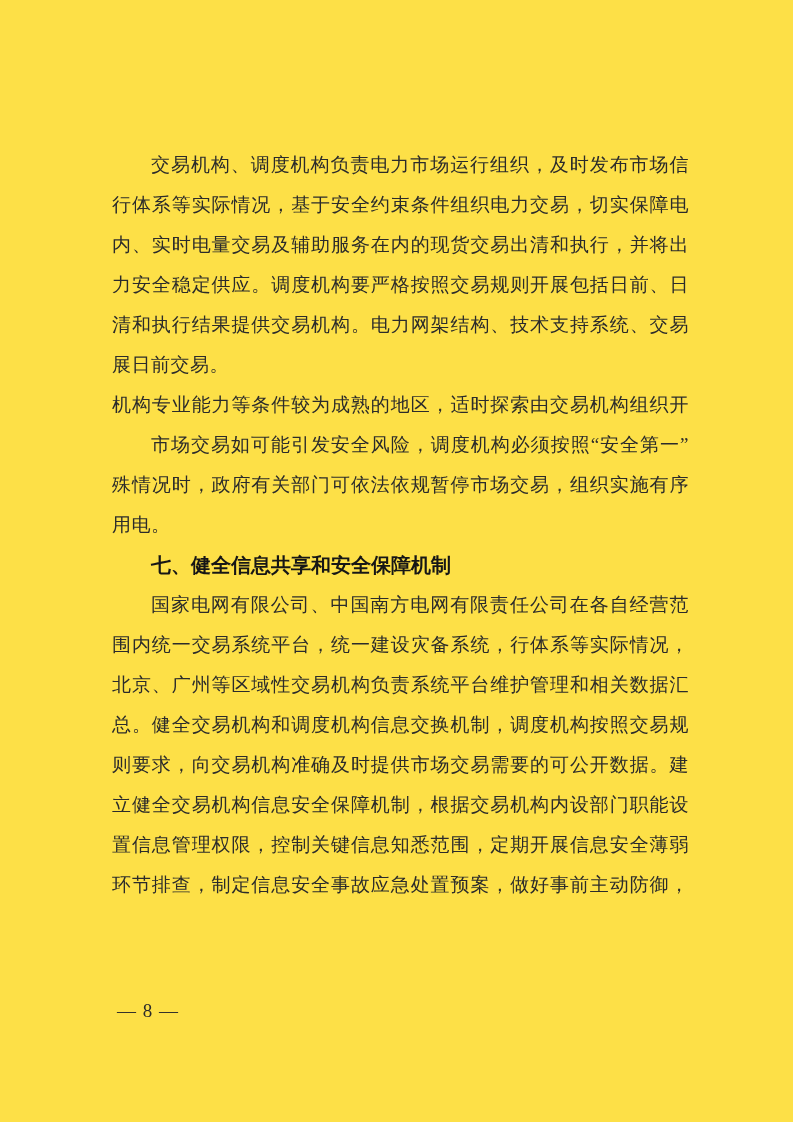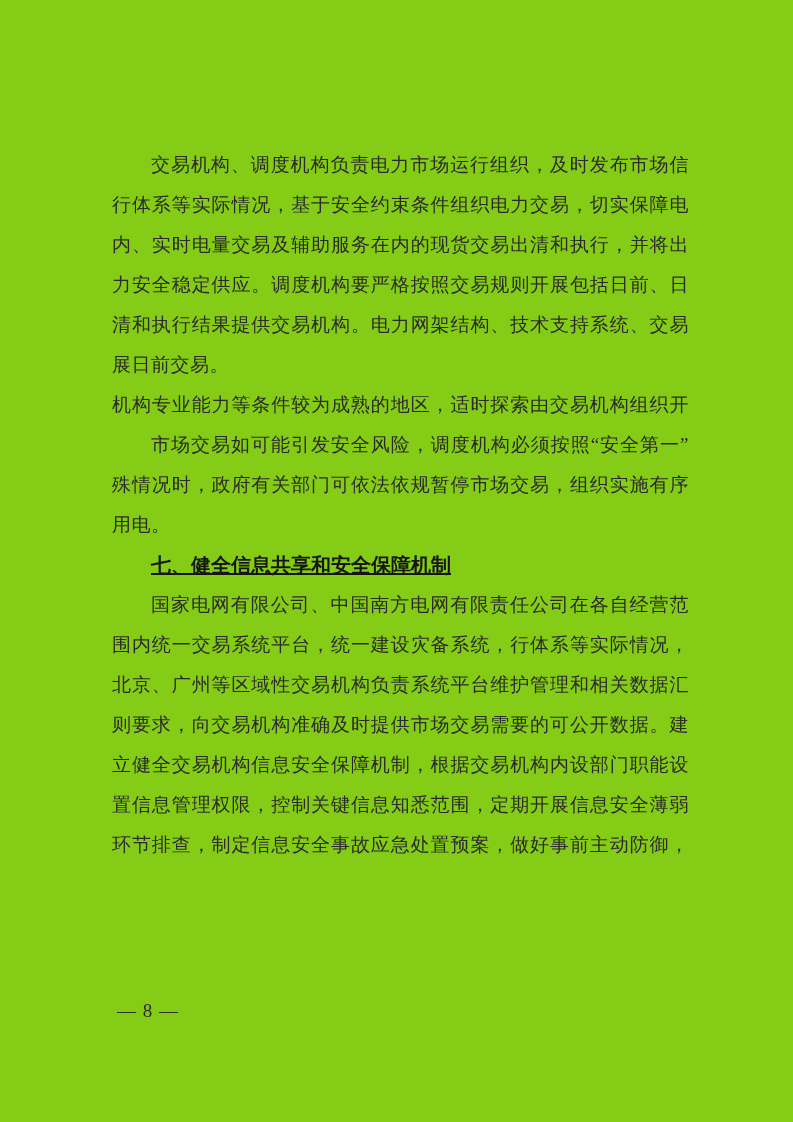--- a/index.html
+++ b/index.html
@@ -5,21 +5,21 @@
   * { margin: 0; padding: 0; box-sizing: border-box; }
   html, body {
     width: 793px;
     background: #e8e8e8;
     font-family: "Liberation Serif", serif;
   }
   .page {
     position: relative;
     width: 793px;
     height: 1122px;
-    background: #84cc16;
+    background: #fde047;
     overflow: hidden;
   }
   .content {
     position: absolute;
     left: 112px;
     top: 145px;
     width: 577px;
     color: #2b2b2b;
   }
   .line {
@@ -37,21 +37,20 @@
     display: block;
     height: 40px;
     line-height: 40px;
     font-size: 20px;
     font-weight: 700;
     color: #161616;
     font-family: "Liberation Sans", sans-serif;
     text-indent: 39px;
     text-align: left;
     text-align-last: left;
-    text-decoration: underline;
   }
   .footer {
     position: absolute;
     left: 117px;
     top: 998px;
     height: 26px;
     line-height: 26px;
     font-size: 19px;
     color: #2b2b2b;
     letter-spacing: 1px;
@@ -78,20 +77,21 @@
       <div class="line">殊情况时，政府有关部门可依法依规暂停市场交易，组织实施有序</div>
       <div class="line last">用电。</div>
     </section>
 
     <h2 class="heading">七、健全信息共享和安全保障机制</h2>
 
     <section class="paragraph">
       <div class="line indent">国家电网有限公司、中国南方电网有限责任公司在各自经营范</div>
       <div class="line">围内统一交易系统平台，统一建设灾备系统，行体系等实际情况，</div>
       <div class="line">北京、广州等区域性交易机构负责系统平台维护管理和相关数据汇</div>
+      <div class="line">总。健全交易机构和调度机构信息交换机制，调度机构按照交易规</div>
       <div class="line">则要求，向交易机构准确及时提供市场交易需要的可公开数据。建</div>
       <div class="line">立健全交易机构信息安全保障机制，根据交易机构内设部门职能设</div>
       <div class="line">置信息管理权限，控制关键信息知悉范围，定期开展信息安全薄弱</div>
       <div class="line">环节排查，制定信息安全事故应急处置预案，做好事前主动防御，</div>
     </section>
 
   </main>
 
   <footer class="footer">
     <span>— 8 —</span>

